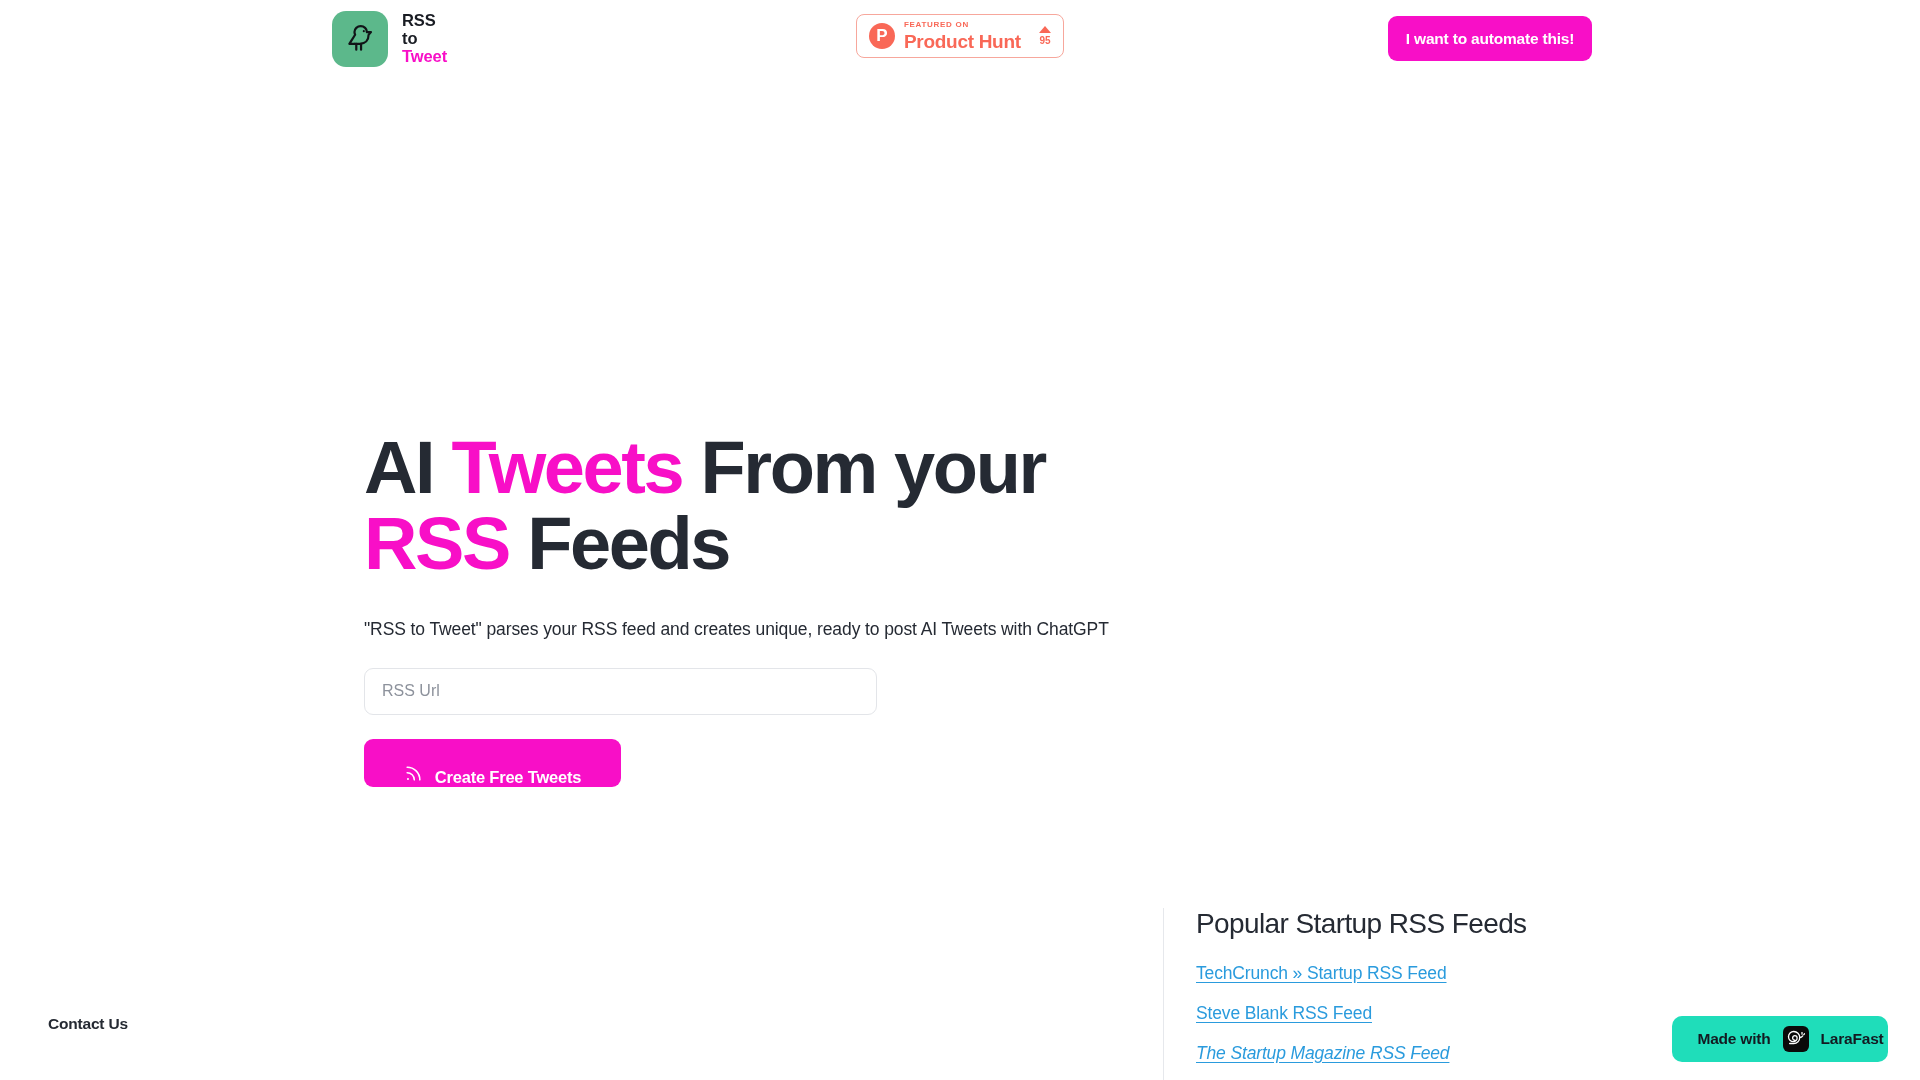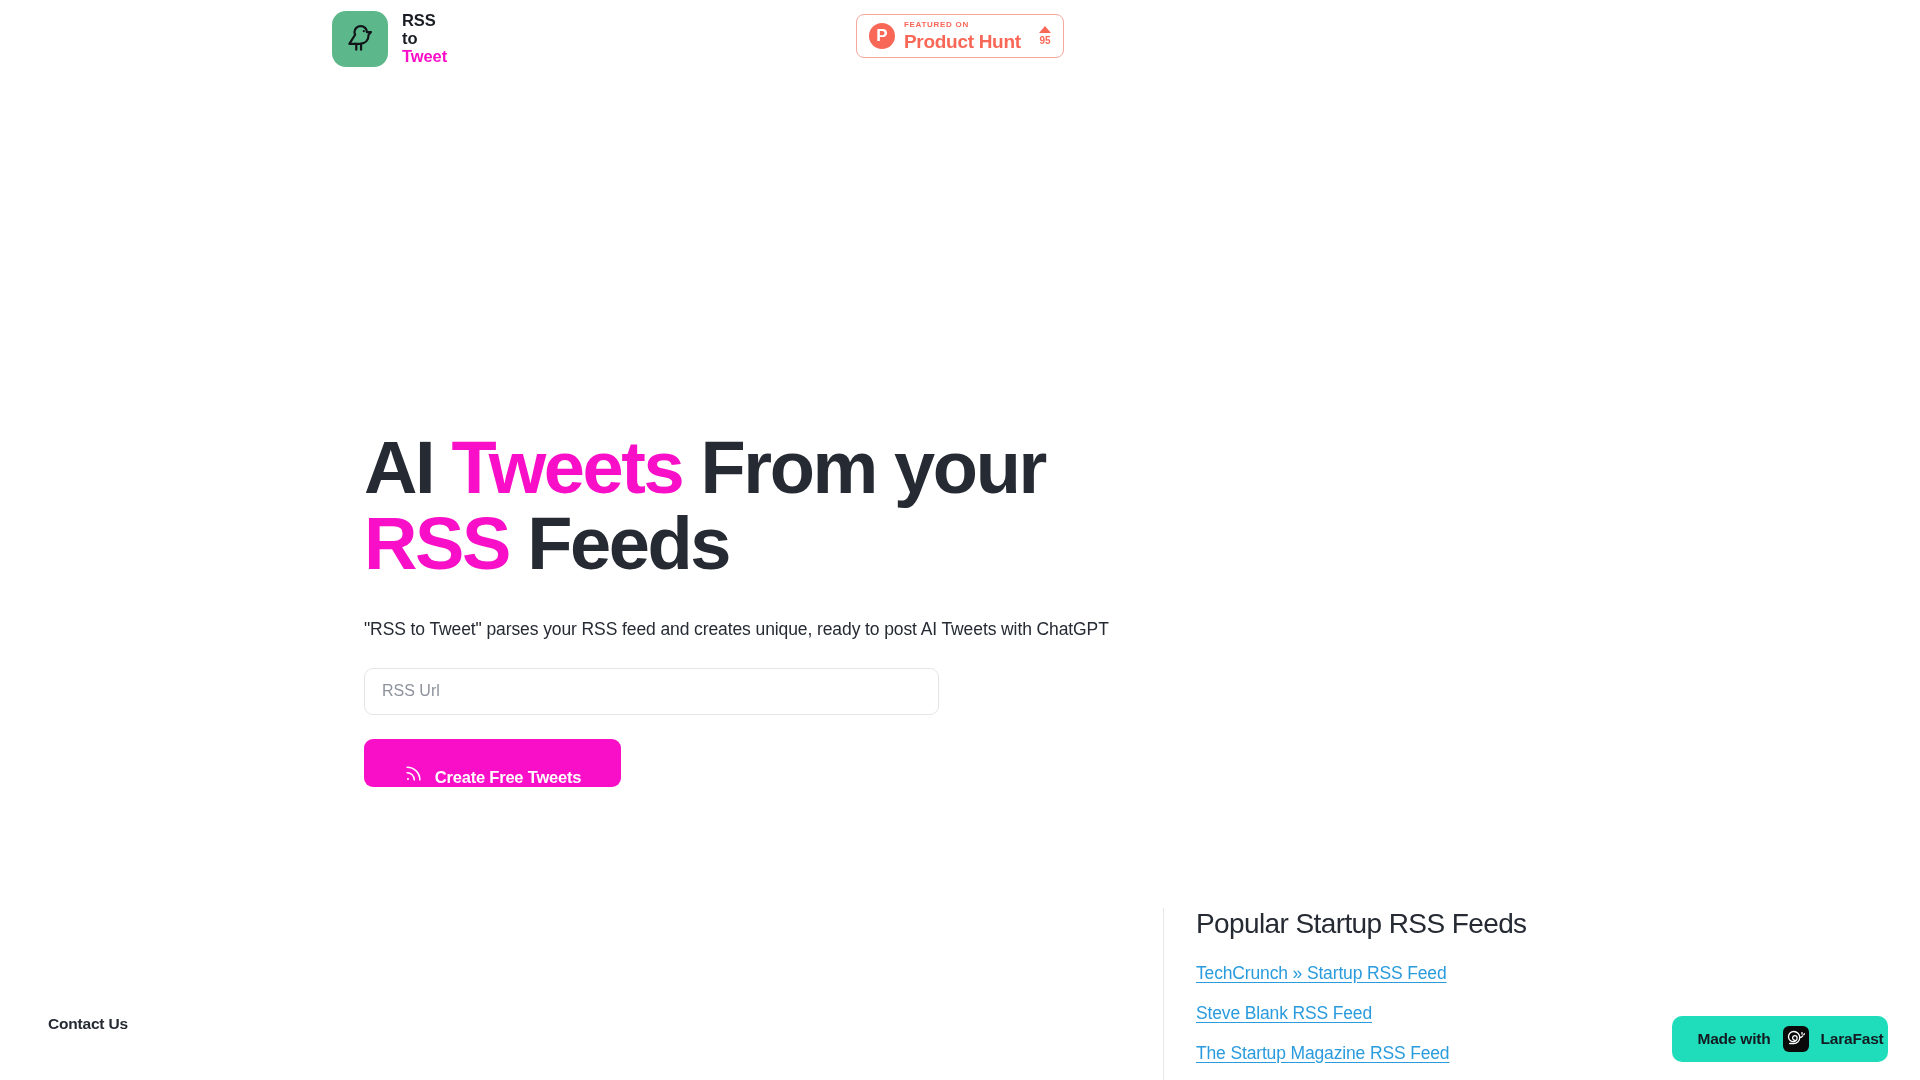--- a/index.html
+++ b/index.html
@@ -163,21 +163,21 @@
     margin-top: 35px;
     font-size: 17.5px;
     color: #252a33;
     letter-spacing: -0.1px;
     line-height: 1.4;
   }
 
   .rss-input {
     margin-top: 26px;
     display: block;
-    width: 575px;
+    width: 513px;
     height: 47px;
     border: 1px solid #e3e5e9;
     border-radius: 9px;
     padding: 0 17px;
     font-size: 16px;
     color: #252a33;
     font-family: "Liberation Sans", sans-serif;
     outline: none;
     background: #fff;
   }
@@ -217,21 +217,21 @@
     font-size: 28px;
     font-weight: normal;
     color: #252a33;
     letter-spacing: -0.6px;
     margin-bottom: 21px;
   }
 
   .feeds-list { list-style: none; }
 
   .feeds-list li { margin-bottom: 15px; }
-  .feeds-list li:last-child { margin-bottom: 8px; }
+  .feeds-list li:last-child { margin-bottom: 8px; font-style: italic; }
 
   .feed-link {
     font-size: 17.5px;
     color: #2a9bdd;
     text-decoration: underline;
     text-underline-offset: 3px;
     letter-spacing: -0.15px;
     line-height: 1.42;
     cursor: pointer;
   }
@@ -308,20 +308,21 @@
     <span class="ph-text">
       <span class="ph-featured">FEATURED ON</span>
       <span class="ph-name">Product Hunt</span>
     </span>
     <span class="ph-votes">
       <span class="ph-arrow"></span>
       <span class="ph-count">95</span>
     </span>
   </a>
 
+  <button class="automate-btn">I want to automate this!</button>
 </header>
 
 <main class="hero">
 
   <div class="hero-left">
     <h1 class="headline"><span>AI </span><span class="hl-pink">Tweets</span><span> From your </span><span class="hl-pink">RSS</span><span> Feeds</span></h1>
 
     <p class="subhead">"RSS to Tweet" parses your RSS feed and creates unique, ready to post AI Tweets with ChatGPT</p>
 
     <input class="rss-input" type="text" placeholder="RSS Url" style="">

